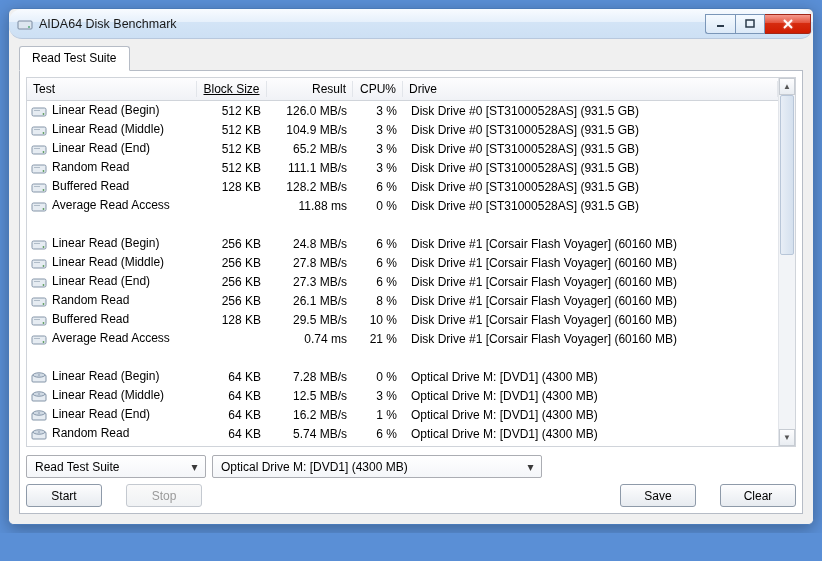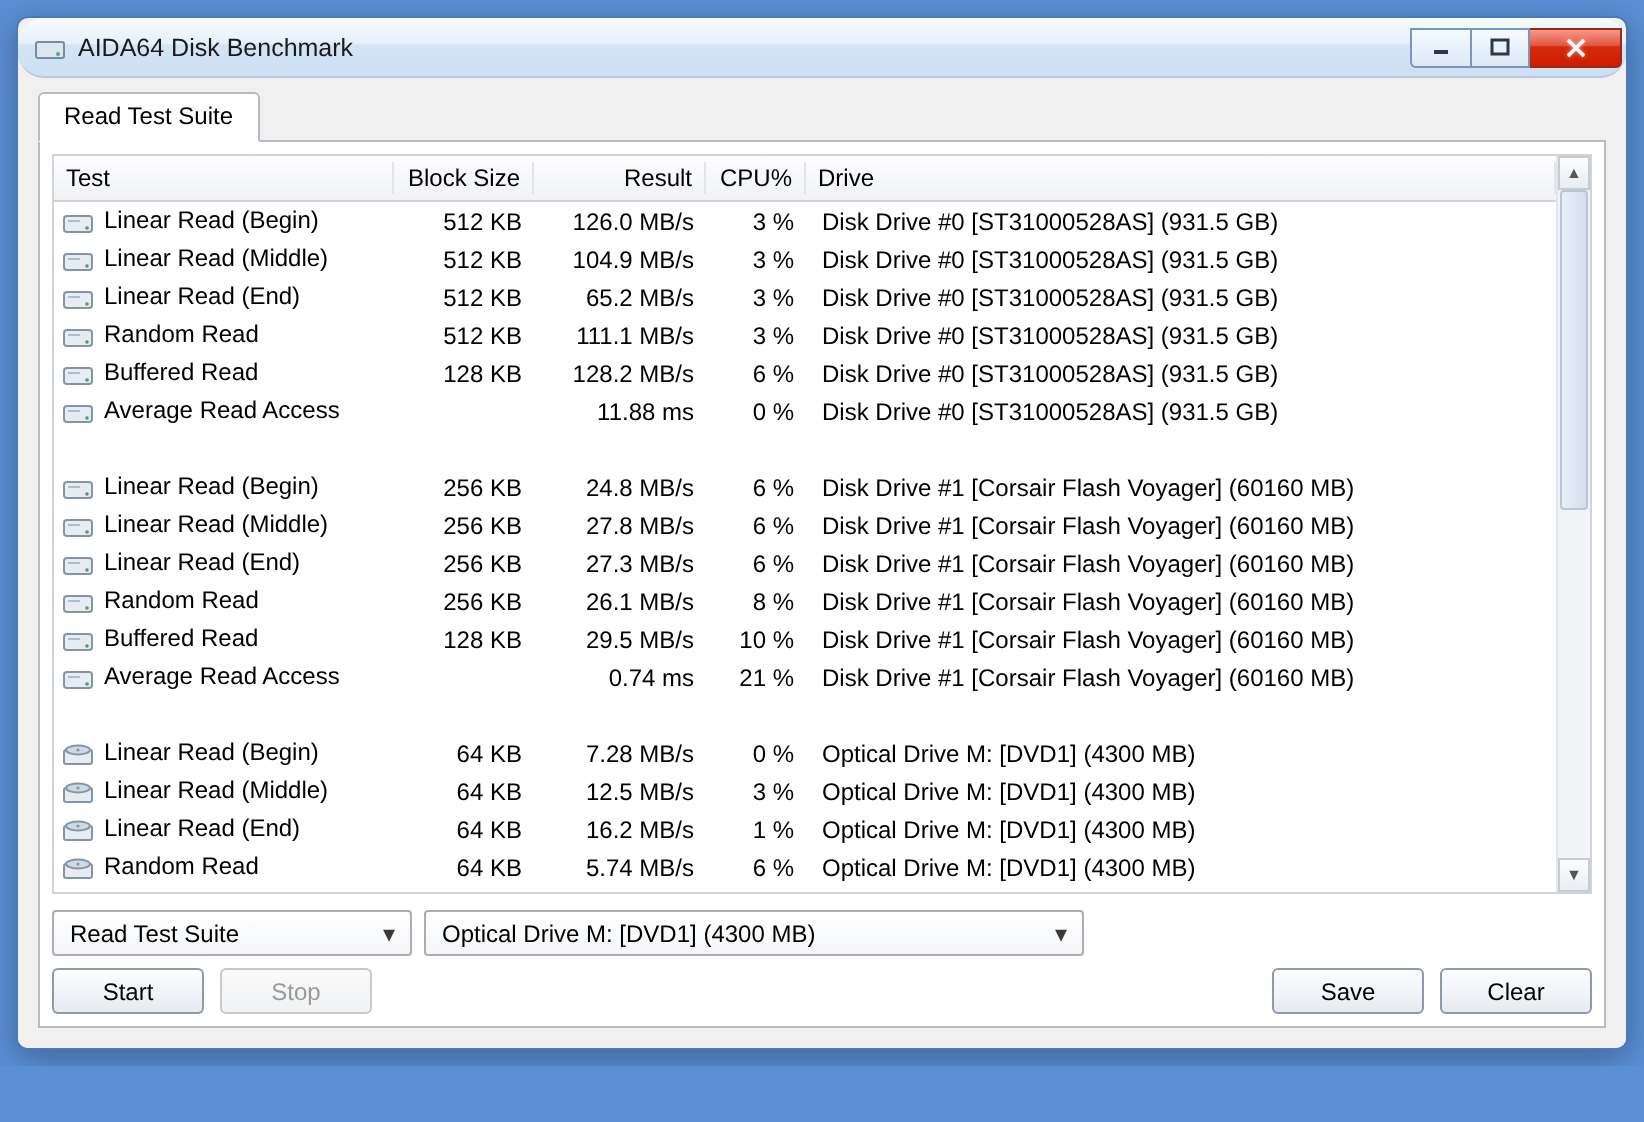--- a/index.html
+++ b/index.html
@@ -114,21 +114,21 @@
     height: 23px;
     align-items: center;
   }
   .gh {
     padding: 1px 6px;
     border-right: 1px solid #e2e5ea;
     white-space: nowrap;
     overflow: hidden;
   }
   .col-test { width: 170px; }
-  .col-block { width: 70px; text-align: right; }
+  .col-block { width: 70px; text-align: center; text-decoration: underline; }
   .col-result { width: 86px; text-align: right; }
   .col-cpu { width: 50px; text-align: right; }
   .col-drive { flex: 1; }
   .grid-body {
     overflow-y: hidden;
   }
   .row {
     display: flex;
     height: 19px;
     align-items: center;
@@ -185,21 +185,21 @@
     display:inline-flex;align-items:center;justify-content:center;
     cursor: default;
   }
   .btn.disabled {
     color: #9a9a9a;
     border-color: #c4c9d0;
     background: linear-gradient(to bottom,#fafafa,#f0f2f4);
   }
   .button-row {
     display:flex;
-    gap:8px;
+    gap:24px;
     margin-top:6px;
     align-items:center;
   }
   .button-row .spacer-flex { flex:1; }
 </style>
 </head>
 <body>
 
 <div class="window">
   <div class="titlebar">

